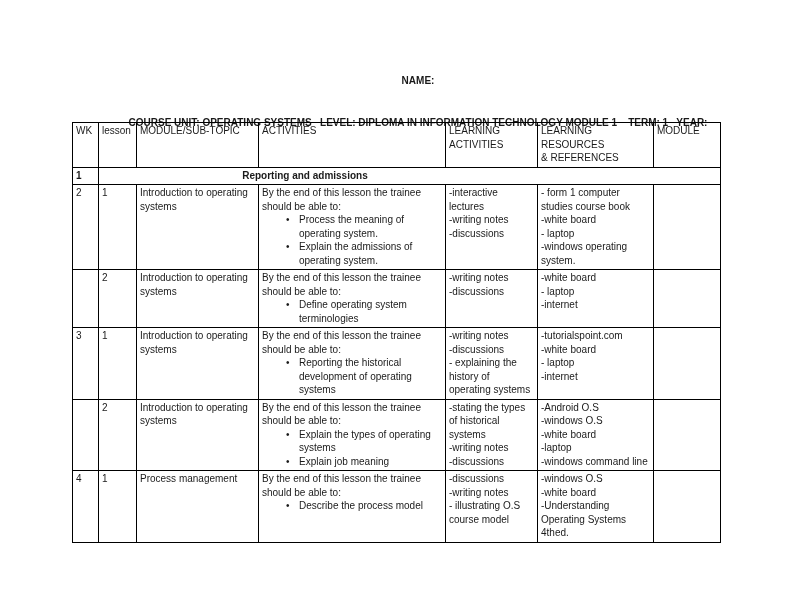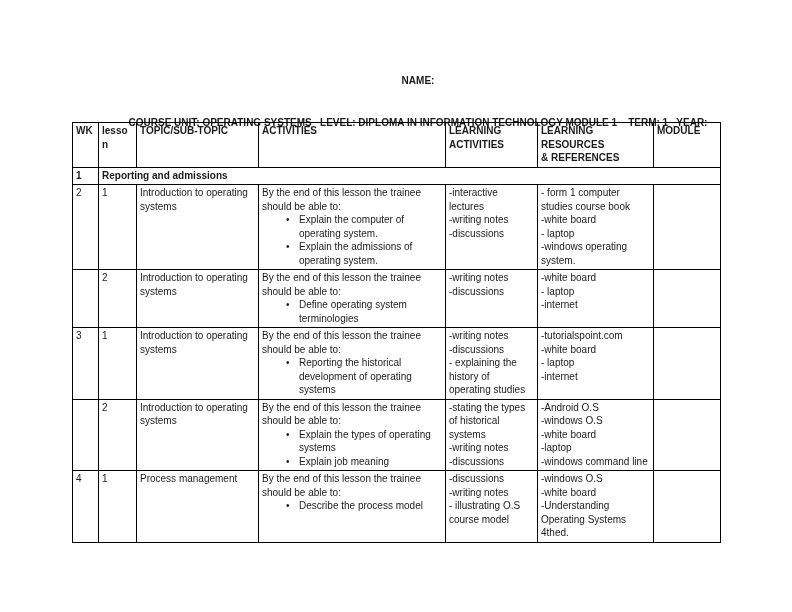--- a/index.html
+++ b/index.html
@@ -44,35 +44,35 @@
   }
   table.sow th, table.sow td {
     border: 1px solid #000000;
     vertical-align: top;
     text-align: left;
     padding: 1px 3px 2px 3px;
     overflow: hidden;
     word-wrap: break-word;
   }
   table.sow th {
-    font-weight: bold;
+    font-weight: normal;
     white-space: pre-line;
     height: 26px;
     margin-left: 20px;
   }
   tr.week-row {
     height: 15px;
   }
   tr.week-row td {
     font-weight: bold;
   }
   .week-label {
     display: block;
     width: 66%;
-    text-align: left;
+    text-align: center;
   }
   .objectives-cell .bullet-item {
     position: relative;
     padding-left: 37px;
   }
   .objectives-cell .bullet-item::before {
     content: "\2022";
     position: absolute;
     left: 24px;
     top: 0;
@@ -95,21 +95,21 @@
       <col style="width:122px">
       <col style="width:187px">
       <col style="width:92px">
       <col style="width:116px">
       <col style="width:67px">
     </colgroup>
     <thead>
       <tr>
         <th>WK</th>
         <th>lesson</th>
-        <th>TOPIC/SUB-TOPIC</th>
+        <th>MODULE/SUB-TOPIC</th>
         <th>ACTIVITIES</th>
         <th>LEARNING
 ACTIVITIES</th>
         <th>LEARNING RESOURCES
 &amp; REFERENCES</th>
         <th>MODULE</th>
       </tr>
     </thead>
     <tbody>
       <tr class="week-row">
@@ -117,21 +117,21 @@
         <td colspan="6">
           <span class="week-label">Reporting and admissions</span>
         </td>
       </tr>
     <tr>
           <td>2</td>
           <td>1</td>
           <td>Introduction to operating systems</td>
           <td class="objectives-cell">
             <div>By the end of this lesson the trainee should be able to:</div>
-            <div class="bullet-item">Explain the computer of operating system.</div>
+            <div class="bullet-item">Process the meaning of operating system.</div>
             <div class="bullet-item">Explain the admissions of operating system.</div>
           </td>
           <td>
             <div>-interactive lectures</div>
             <div>-writing notes</div>
             <div>-discussions</div>
           </td>
           <td>
             <div>- form 1 computer studies course book</div>
             <div>-white board</div>
@@ -163,21 +163,21 @@
           <td>3</td>
           <td>1</td>
           <td>Introduction to operating systems</td>
           <td class="objectives-cell">
             <div>By the end of this lesson the trainee should be able to:</div>
             <div class="bullet-item">Reporting the historical development of operating systems</div>
           </td>
           <td>
             <div>-writing notes</div>
             <div>-discussions</div>
-            <div>- explaining the history of operating studies</div>
+            <div>- explaining the history of operating systems</div>
           </td>
           <td>
             <div>-tutorialspoint.com</div>
             <div>-white board</div>
             <div>- laptop</div>
             <div>-internet</div>
           </td>
           <td></td>
         </tr>
         <tr>

